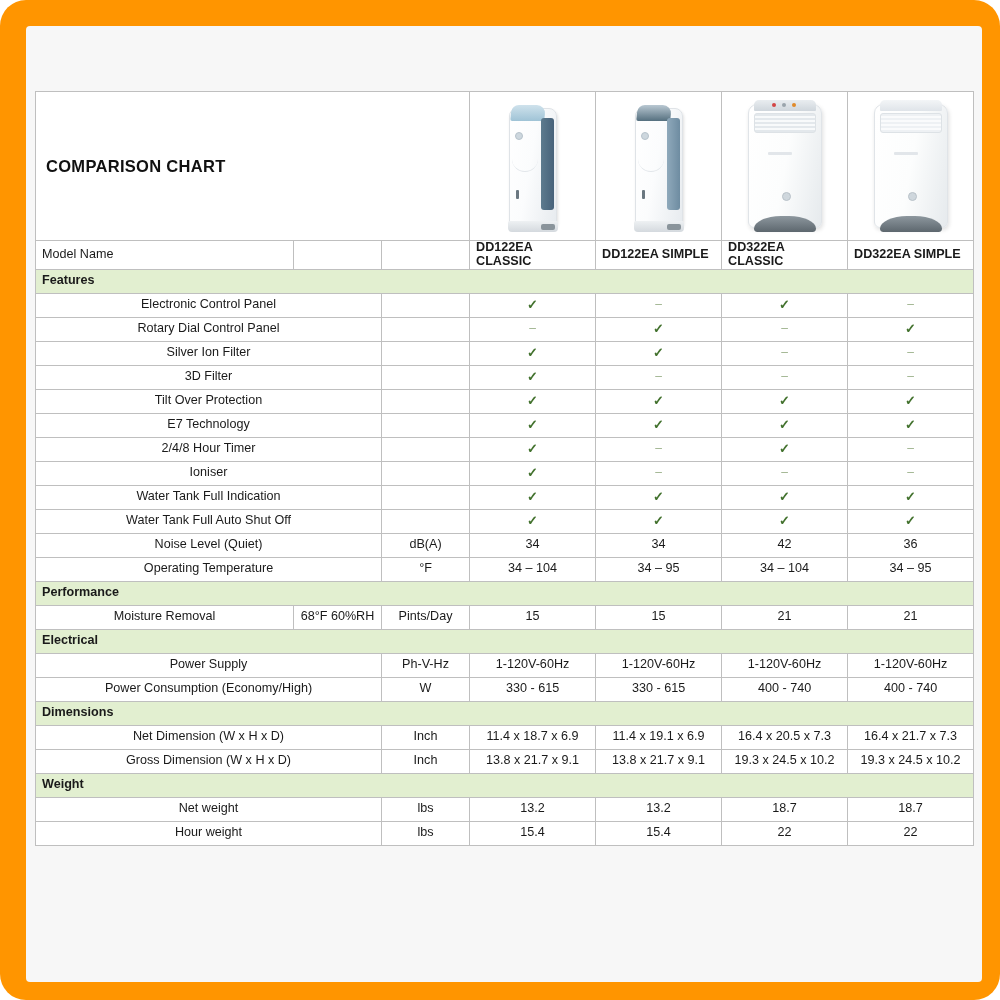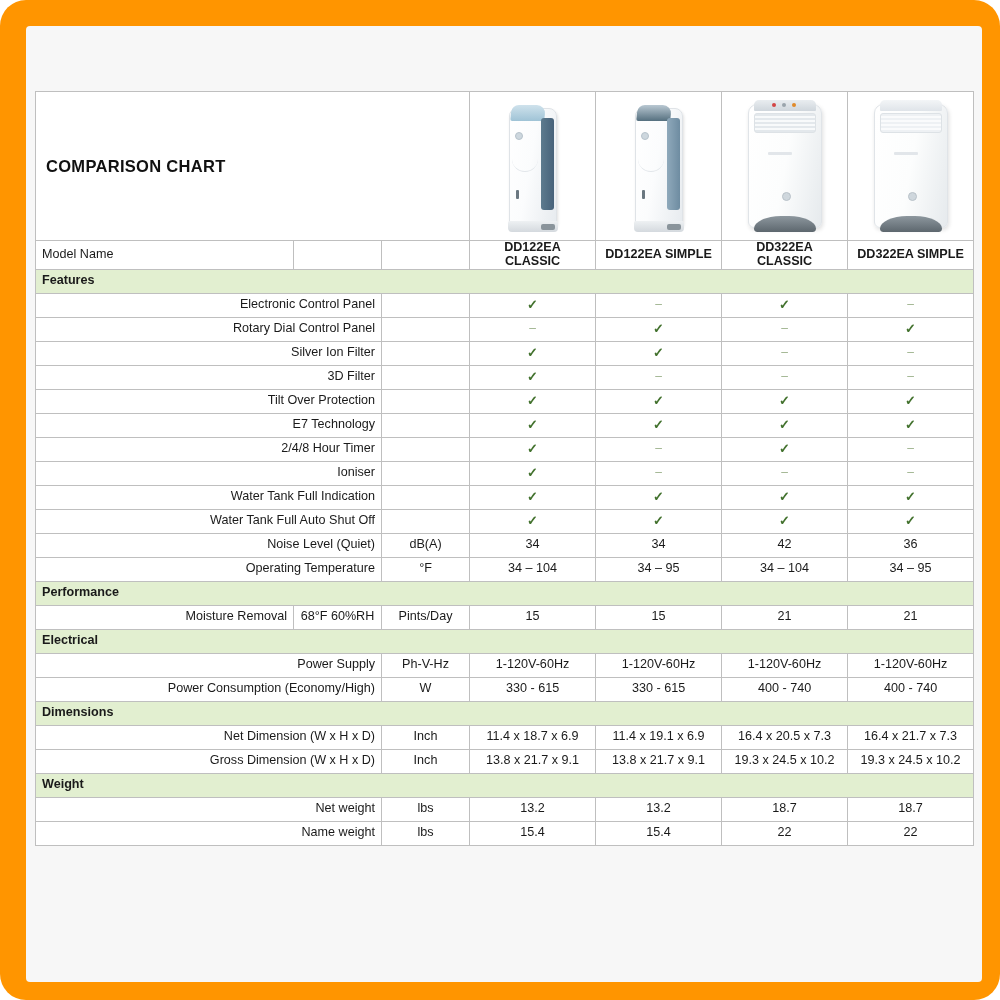--- a/index.html
+++ b/index.html
@@ -55,36 +55,36 @@
     padding-left: 10px !important;
   }
   .title-txt {
     font-size: 16.5px;
     font-weight: bold;
     letter-spacing: .3px;
     color: #111;
   }
   .prodcell { text-align: center; position: relative; }
 
-  .modelrow td { font-weight: bold; text-align: center; font-size: 12.6px; }
+  .modelrow td { font-weight: bold; font-size: 12.6px; }
   .modelrow td.lbl { text-align: left; font-weight: normal; }
 
   tr.section td {
     background: #E2EFD0;
     font-weight: bold;
     font-size: 12.6px;
     border-left: 1px solid #BFBFBF;
     border-right: 1px solid #BFBFBF;
   }
   tr.section td.sec-first { border-right: none; }
   tr.section td.sec-mid { border-left: none; border-right: none; }
   tr.section td.sec-last { border-left: none; }
 
   td.ctr { text-align: center; }
-  td.lbl { text-align: right; }
+  td.lbl { text-align: center; }
   .tick { color: #43722E; font-size: 13px; font-weight: bold; }
   .dash { color: #9BB08A; font-size: 12px; }
 
   
   .dev { position: relative; display: inline-block; }
 
   
   .slim { width: 60px; height: 132px; margin-top: 8px; }
   .slim .body {
     position: absolute; left: 6px; top: 6px; width: 48px; height: 118px;
@@ -391,21 +391,21 @@
             </tr>
             <tr>
               <td class="lbl" colspan="2">Net weight</td>
               <td class="ctr">lbs</td>
               <td class="ctr">13.2</td>
               <td class="ctr">13.2</td>
               <td class="ctr">18.7</td>
               <td class="ctr">18.7</td>
             </tr>
             <tr>
-              <td class="lbl" colspan="2">Name weight</td>
+              <td class="lbl" colspan="2">Hour weight</td>
               <td class="ctr">lbs</td>
               <td class="ctr">15.4</td>
               <td class="ctr">15.4</td>
               <td class="ctr">22</td>
               <td class="ctr">22</td>
             </tr>
           </tbody>
       </table>
     </div>
   </div>

